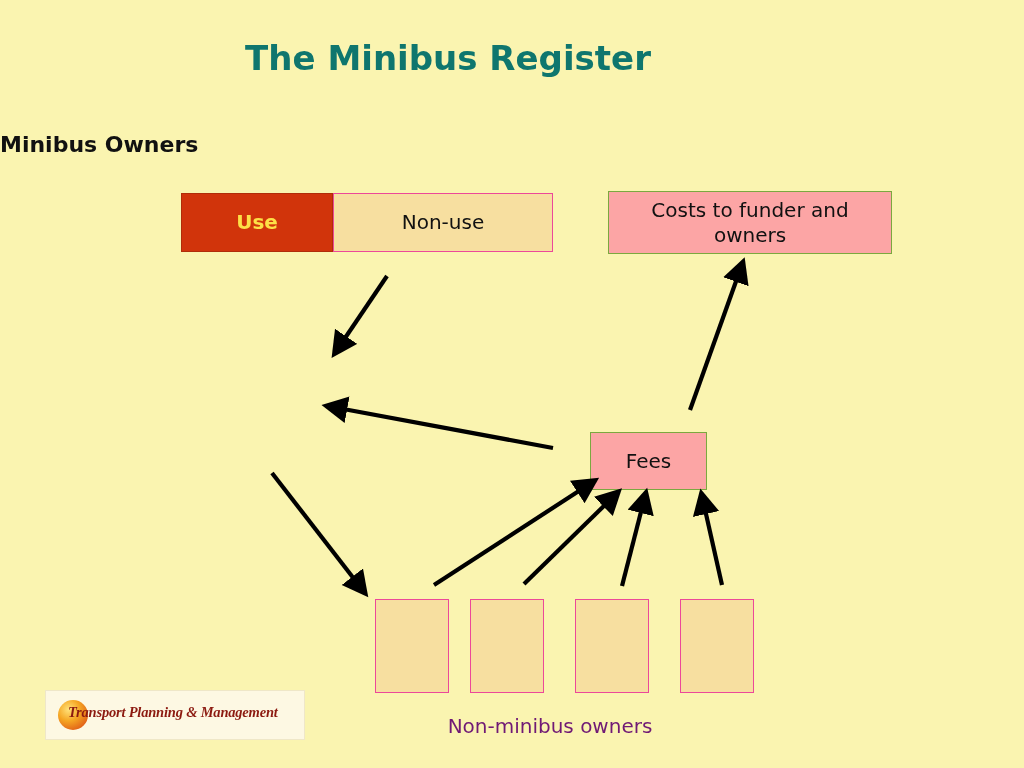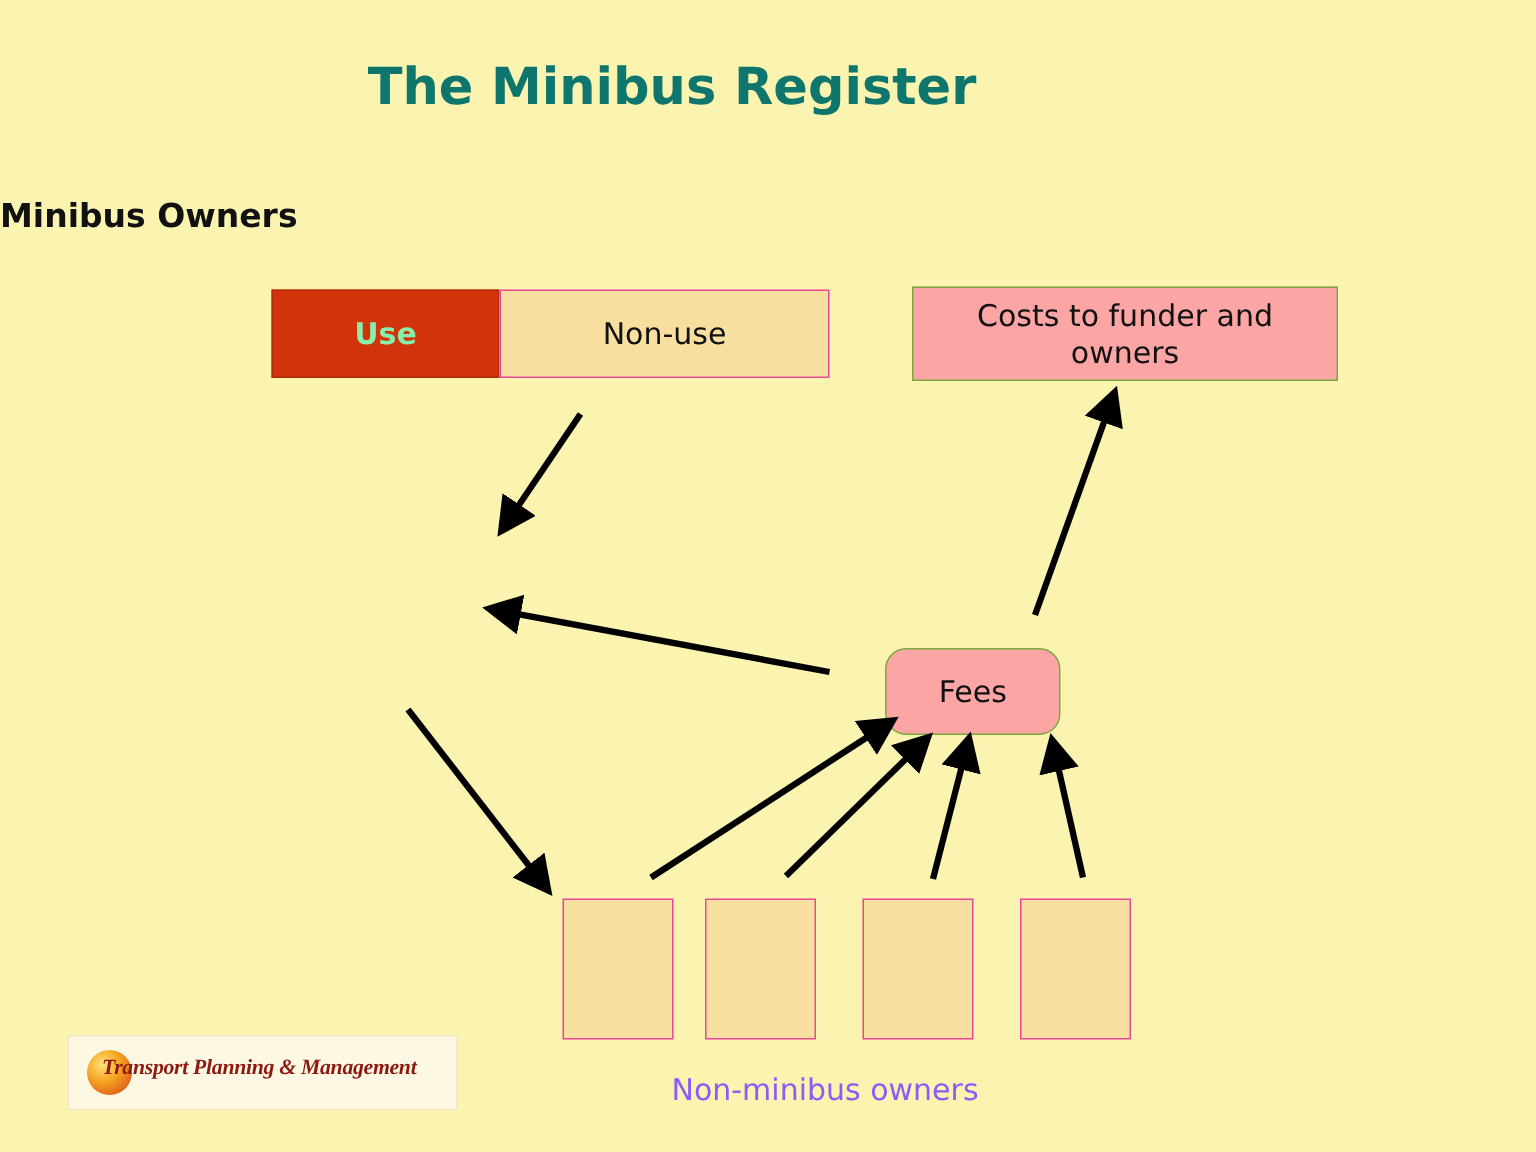--- a/index.html
+++ b/index.html
@@ -56,21 +56,21 @@
     background: #f7dfa0;
     border: 1px solid #ec4899;
   }
   .green {
     background: #fca5a5;
     border: 1px solid #7ba83f;
   }
   .red {
     background: #d1340b;
     border: 1px solid #b02c09;
-    color: #86efac;
+    color: #fde047;
     font-weight: bold;
   }
   #use-nonuse-group {
     position: absolute;
     left: 181px;
     top: 193px;
     width: 372px;
     height: 59px;
   }
   #box-use {
@@ -96,36 +96,35 @@
     left: 100px;
     top: 359px;
     width: 212px;
     height: 105px;
   }
   #box-fees {
     left: 590px;
     top: 432px;
     width: 117px;
     height: 58px;
-    border-radius: 14px;
   }
   .small-box {
     top: 599px;
     width: 74px;
     height: 94px;
   }
   #small-box-1 { left: 375px; }
   #small-box-2 { left: 470px; }
   #small-box-3 { left: 575px; }
   #small-box-4 { left: 680px; }
 
   .caption {
     position: absolute;
     font-size: 20px;
-    color: #8b5cf6;
+    color: #701a75;
   }
   #caption-nonminibus {
     left: 330px;
     top: 714px;
     width: 440px;
     text-align: center;
   }
   #arrows {
     position: absolute;
     left: 0;

